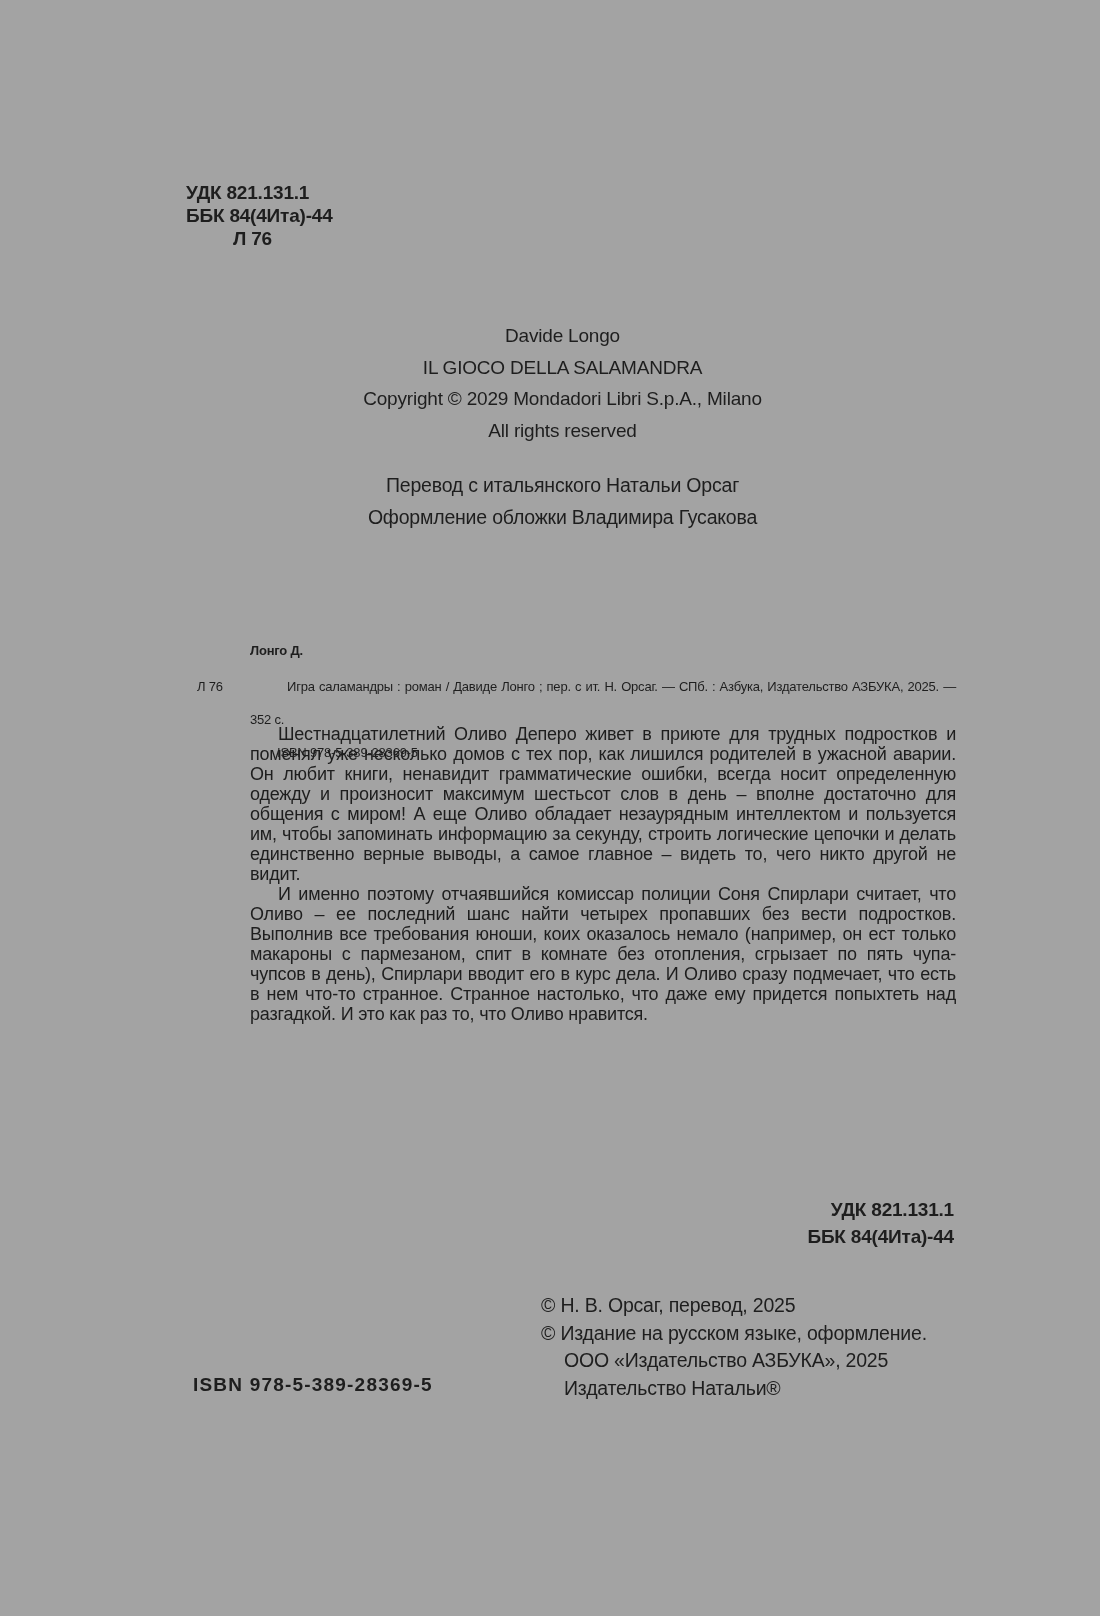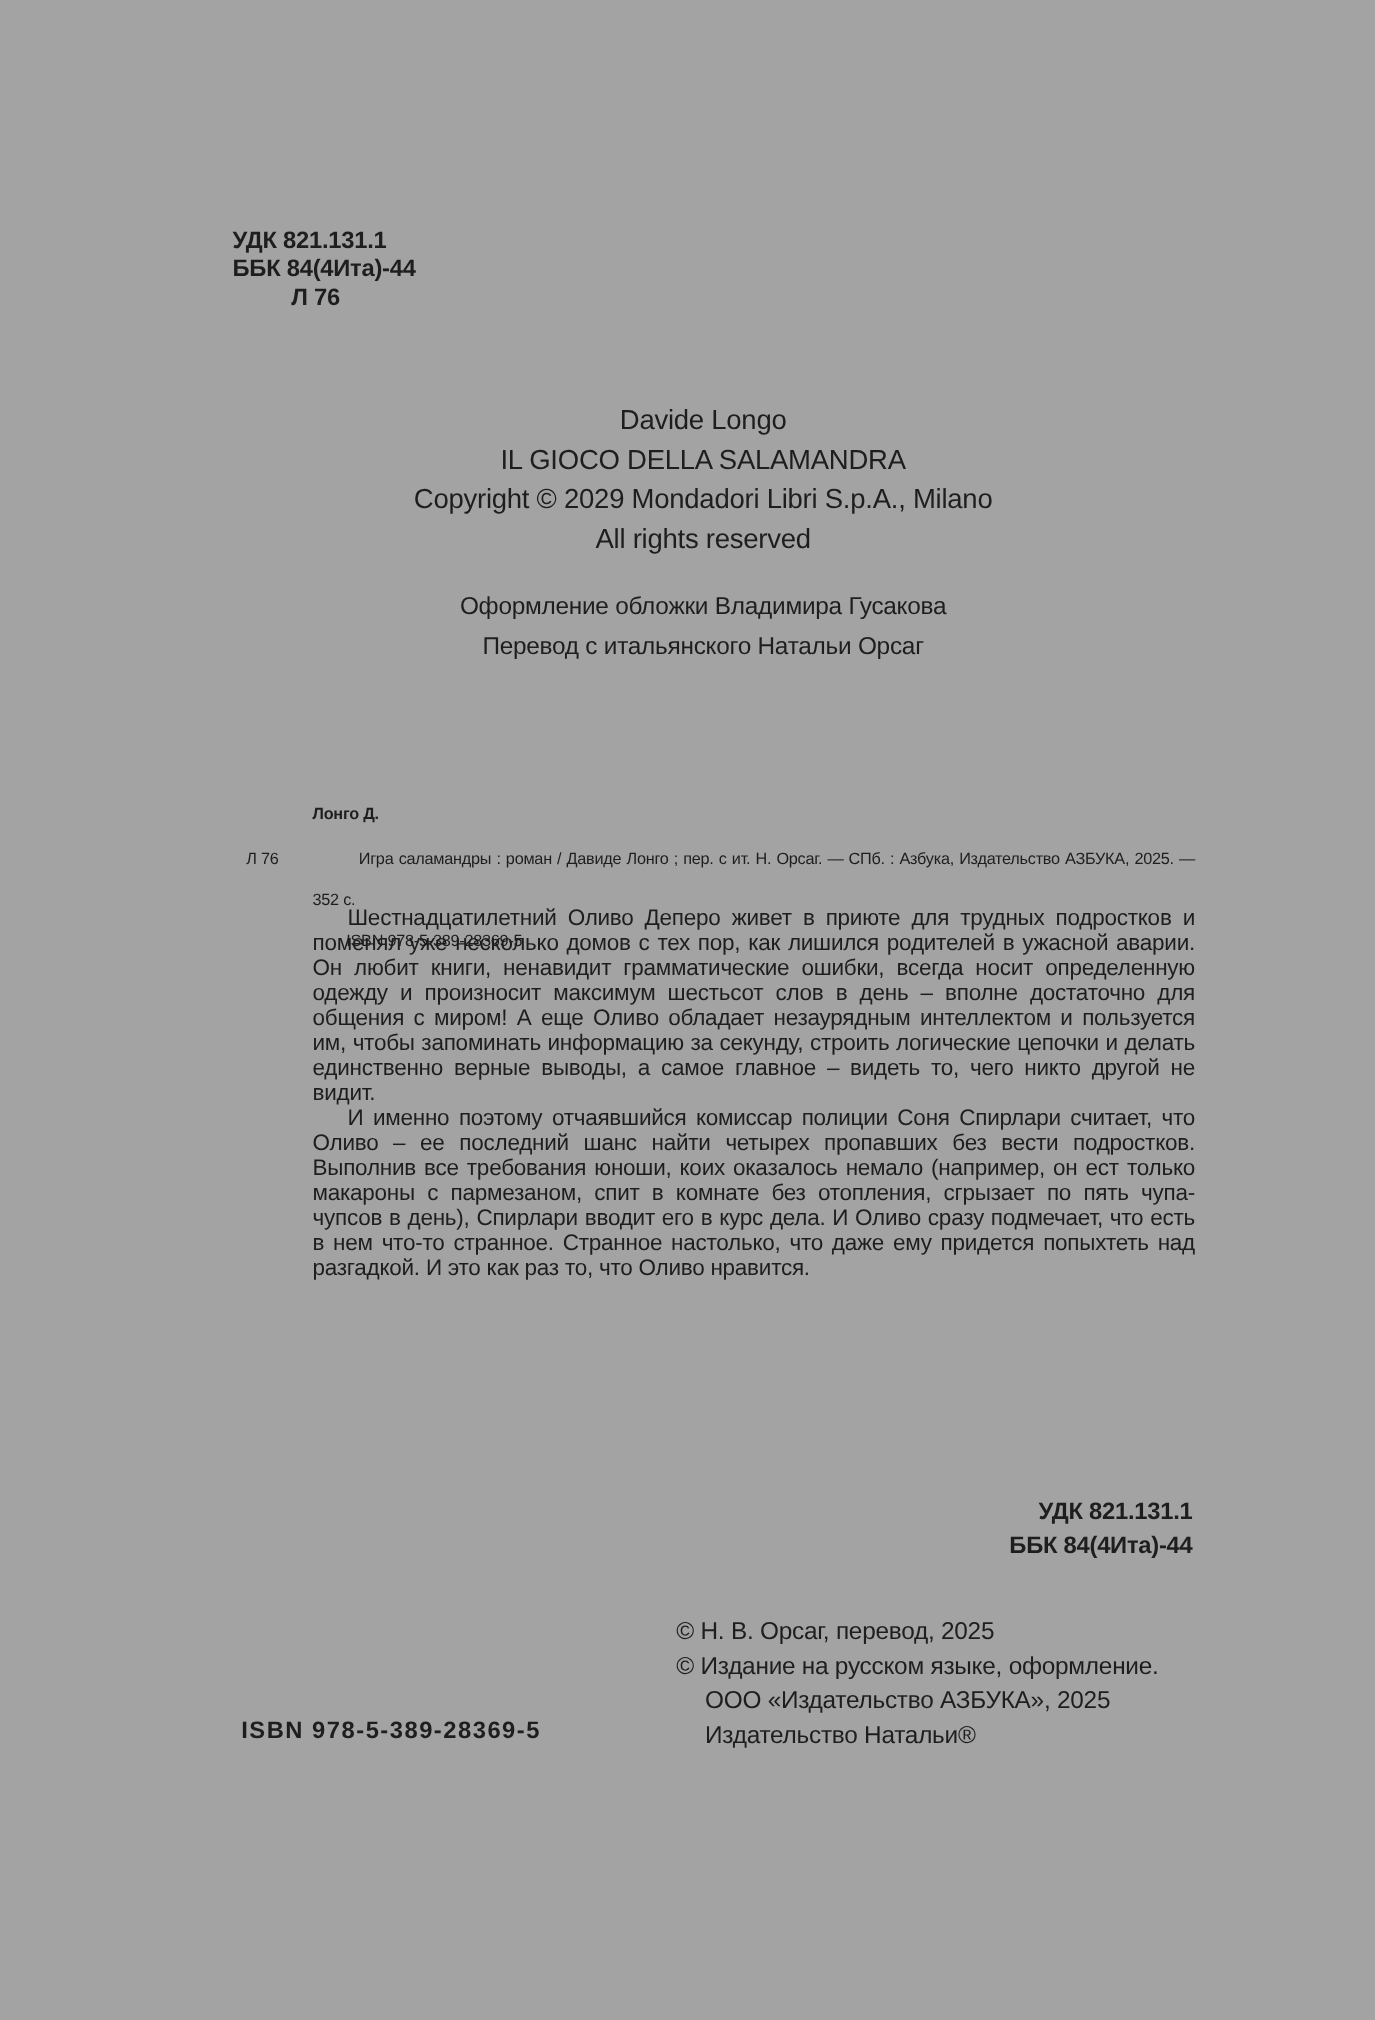--- a/index.html
+++ b/index.html
@@ -21,21 +21,21 @@
   .top-codes {
     left: 186px; top: 181px;
     font-size: 19px; font-weight: 700; line-height: 23px;
   }
   .top-codes .code-indent { padding-left: 47px; }
 
   
   .original-edition {
     left: 170px; width: 785px; top: 320px;
     text-align: center;
-    font-size: 22px; line-height: 31.5px; font-weight: 500;
+    font-size: 19px; line-height: 31.5px; font-weight: 500;
   }
 
   
   .credits {
     left: 170px; width: 785px; top: 469px;
     text-align: center;
     font-size: 19.5px; line-height: 32px; font-weight: 500;
   }
 
   
@@ -89,22 +89,22 @@
   </div>
 
   <div class="blk original-edition">
     <div>Davide Longo</div>
     <div>IL GIOCO DELLA SALAMANDRA</div>
     <div>Copyright © 2029 Mondadori Libri S.p.A., Milano</div>
     <div>All rights reserved</div>
   </div>
 
   <div class="blk credits">
+    <div>Перевод с итальянского Натальи Орсаг</div>
     <div>Оформление обложки Владимира Гусакова</div>
-    <div>Перевод с итальянского Натальи Орсаг</div>
   </div>
 
   <div class="blk catalog">
     <div class="cat-author">Лонго Д.</div>
     <div class="cat-row">
       <span class="hang-code">Л 76</span>
       <p class="cat-entry">Игра саламандры : роман / Давиде Лонго ; пер. с ит. Н. Орсаг. — СПб. : Азбука, Издательство АЗБУКА, 2025. — 352 с.</p>
     </div>
     <div class="cat-isbn">ISBN 978-5-389-28369-5</div>
   </div>

